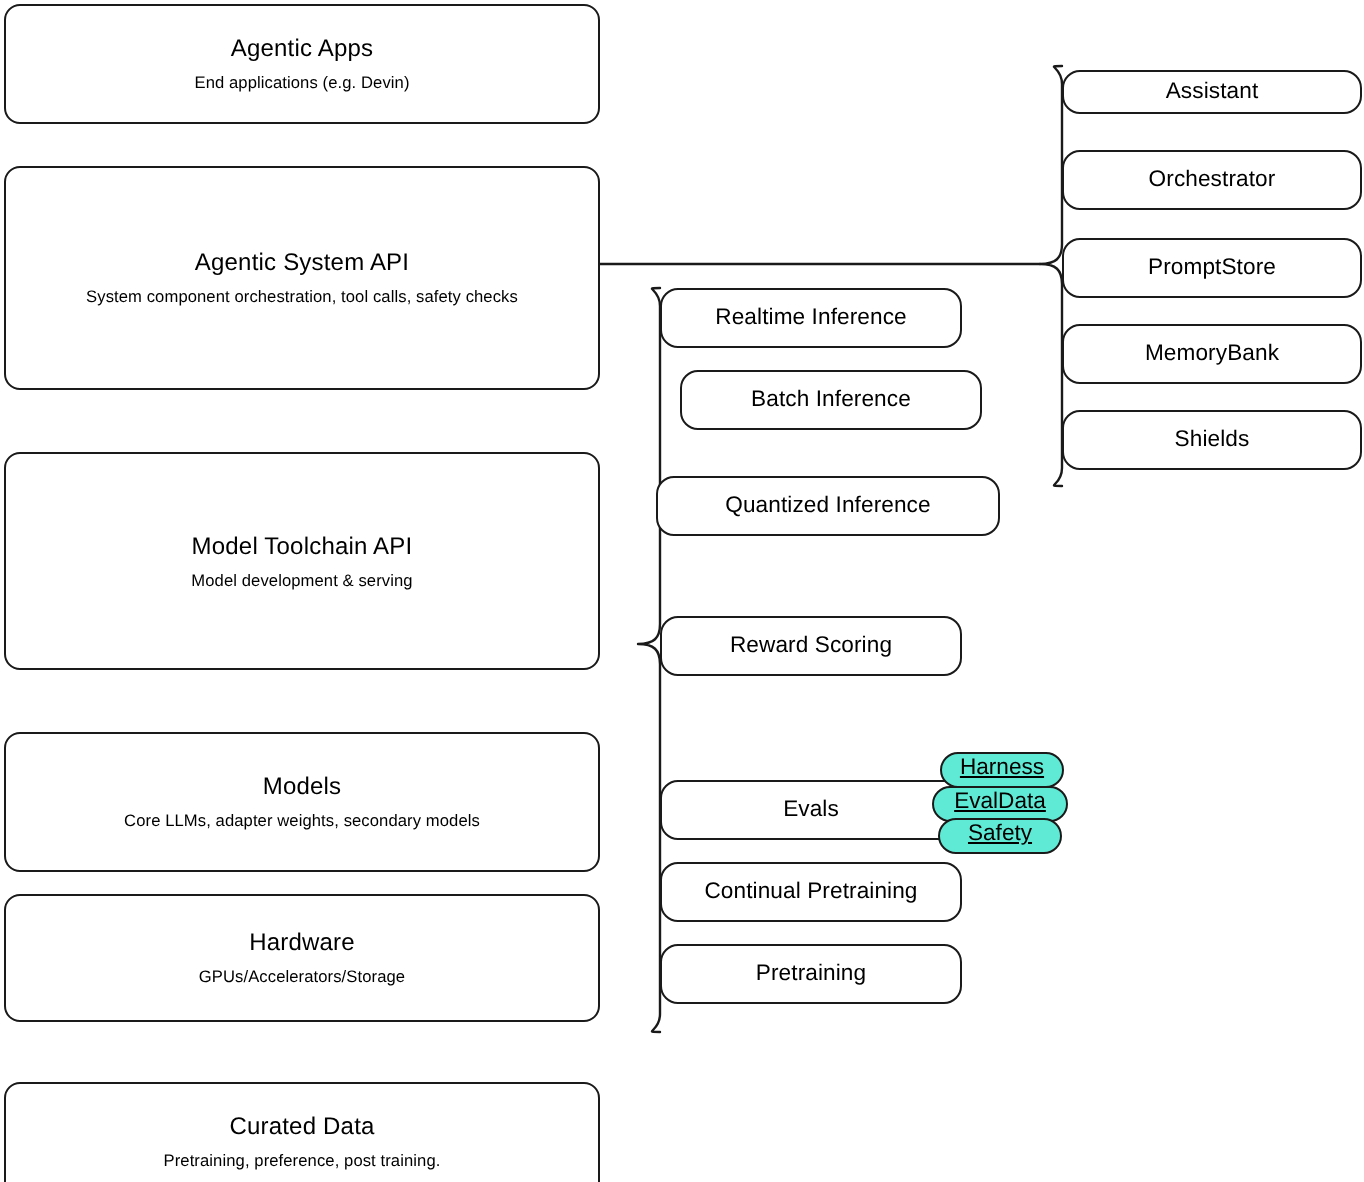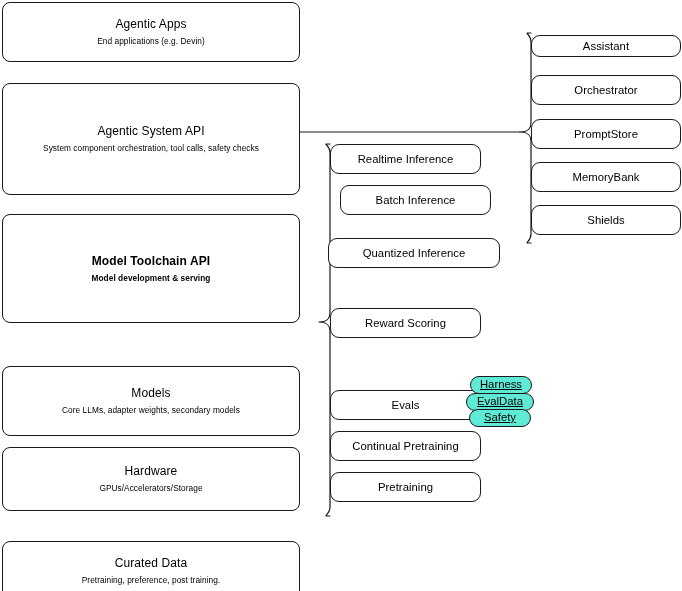--- a/index.html
+++ b/index.html
@@ -123,21 +123,21 @@
   <div class="node layer-box" style="left:2px; top:2px; width:298px; height:60px;">
     <div class="layer-title">Agentic Apps</div>
     <div class="layer-sub">End applications (e.g. Devin)</div>
   </div>
 
   <div class="node layer-box" style="left:2px; top:83px; width:298px; height:112px;">
     <div class="layer-title">Agentic System API</div>
     <div class="layer-sub">System component orchestration, tool calls, safety checks</div>
   </div>
 
-  <div class="node layer-box" style="left:2px; top:214px; width:298px; height:109px;font-weight:bold;">
+  <div class="node layer-box" style="left:2px; top:226px; width:298px; height:109px;">
     <div class="layer-title">Model Toolchain API</div>
     <div class="layer-sub">Model development &amp; serving</div>
   </div>
 
   <div class="node layer-box" style="left:2px; top:366px; width:298px; height:70px;">
     <div class="layer-title">Models</div>
     <div class="layer-sub">Core LLMs, adapter weights, secondary models</div>
   </div>
 
   <div class="node layer-box" style="left:2px; top:447px; width:298px; height:64px;">

